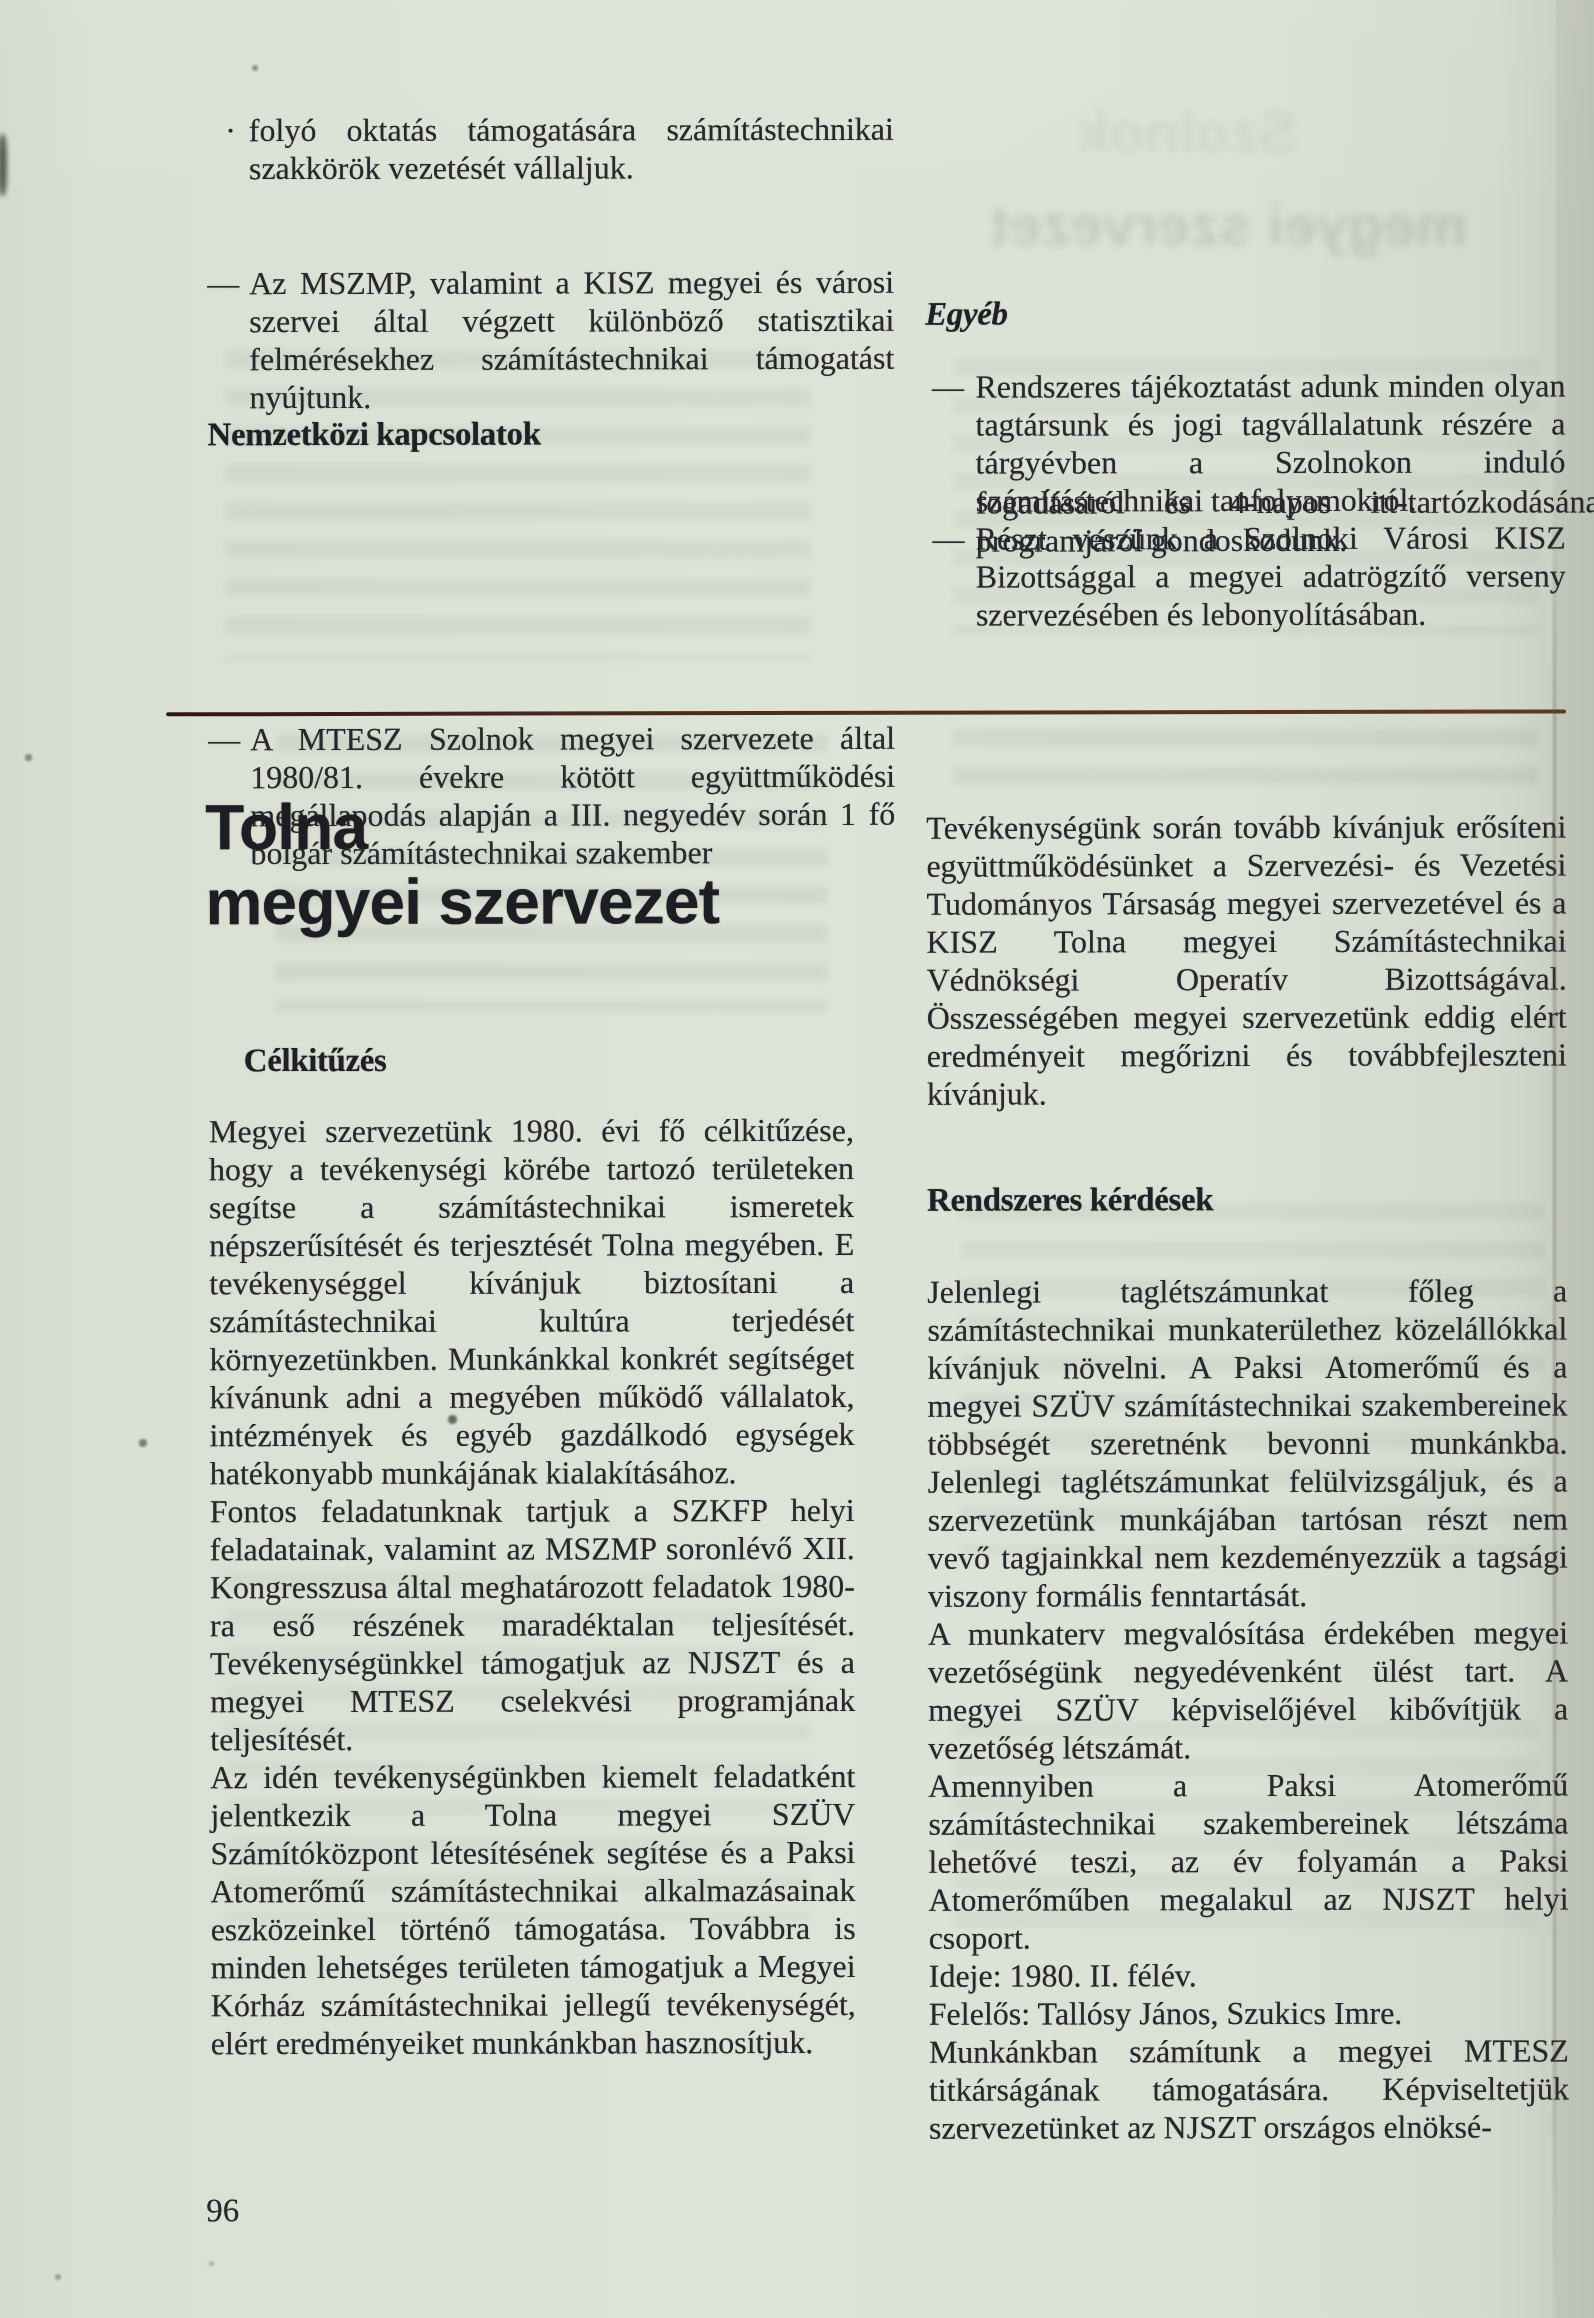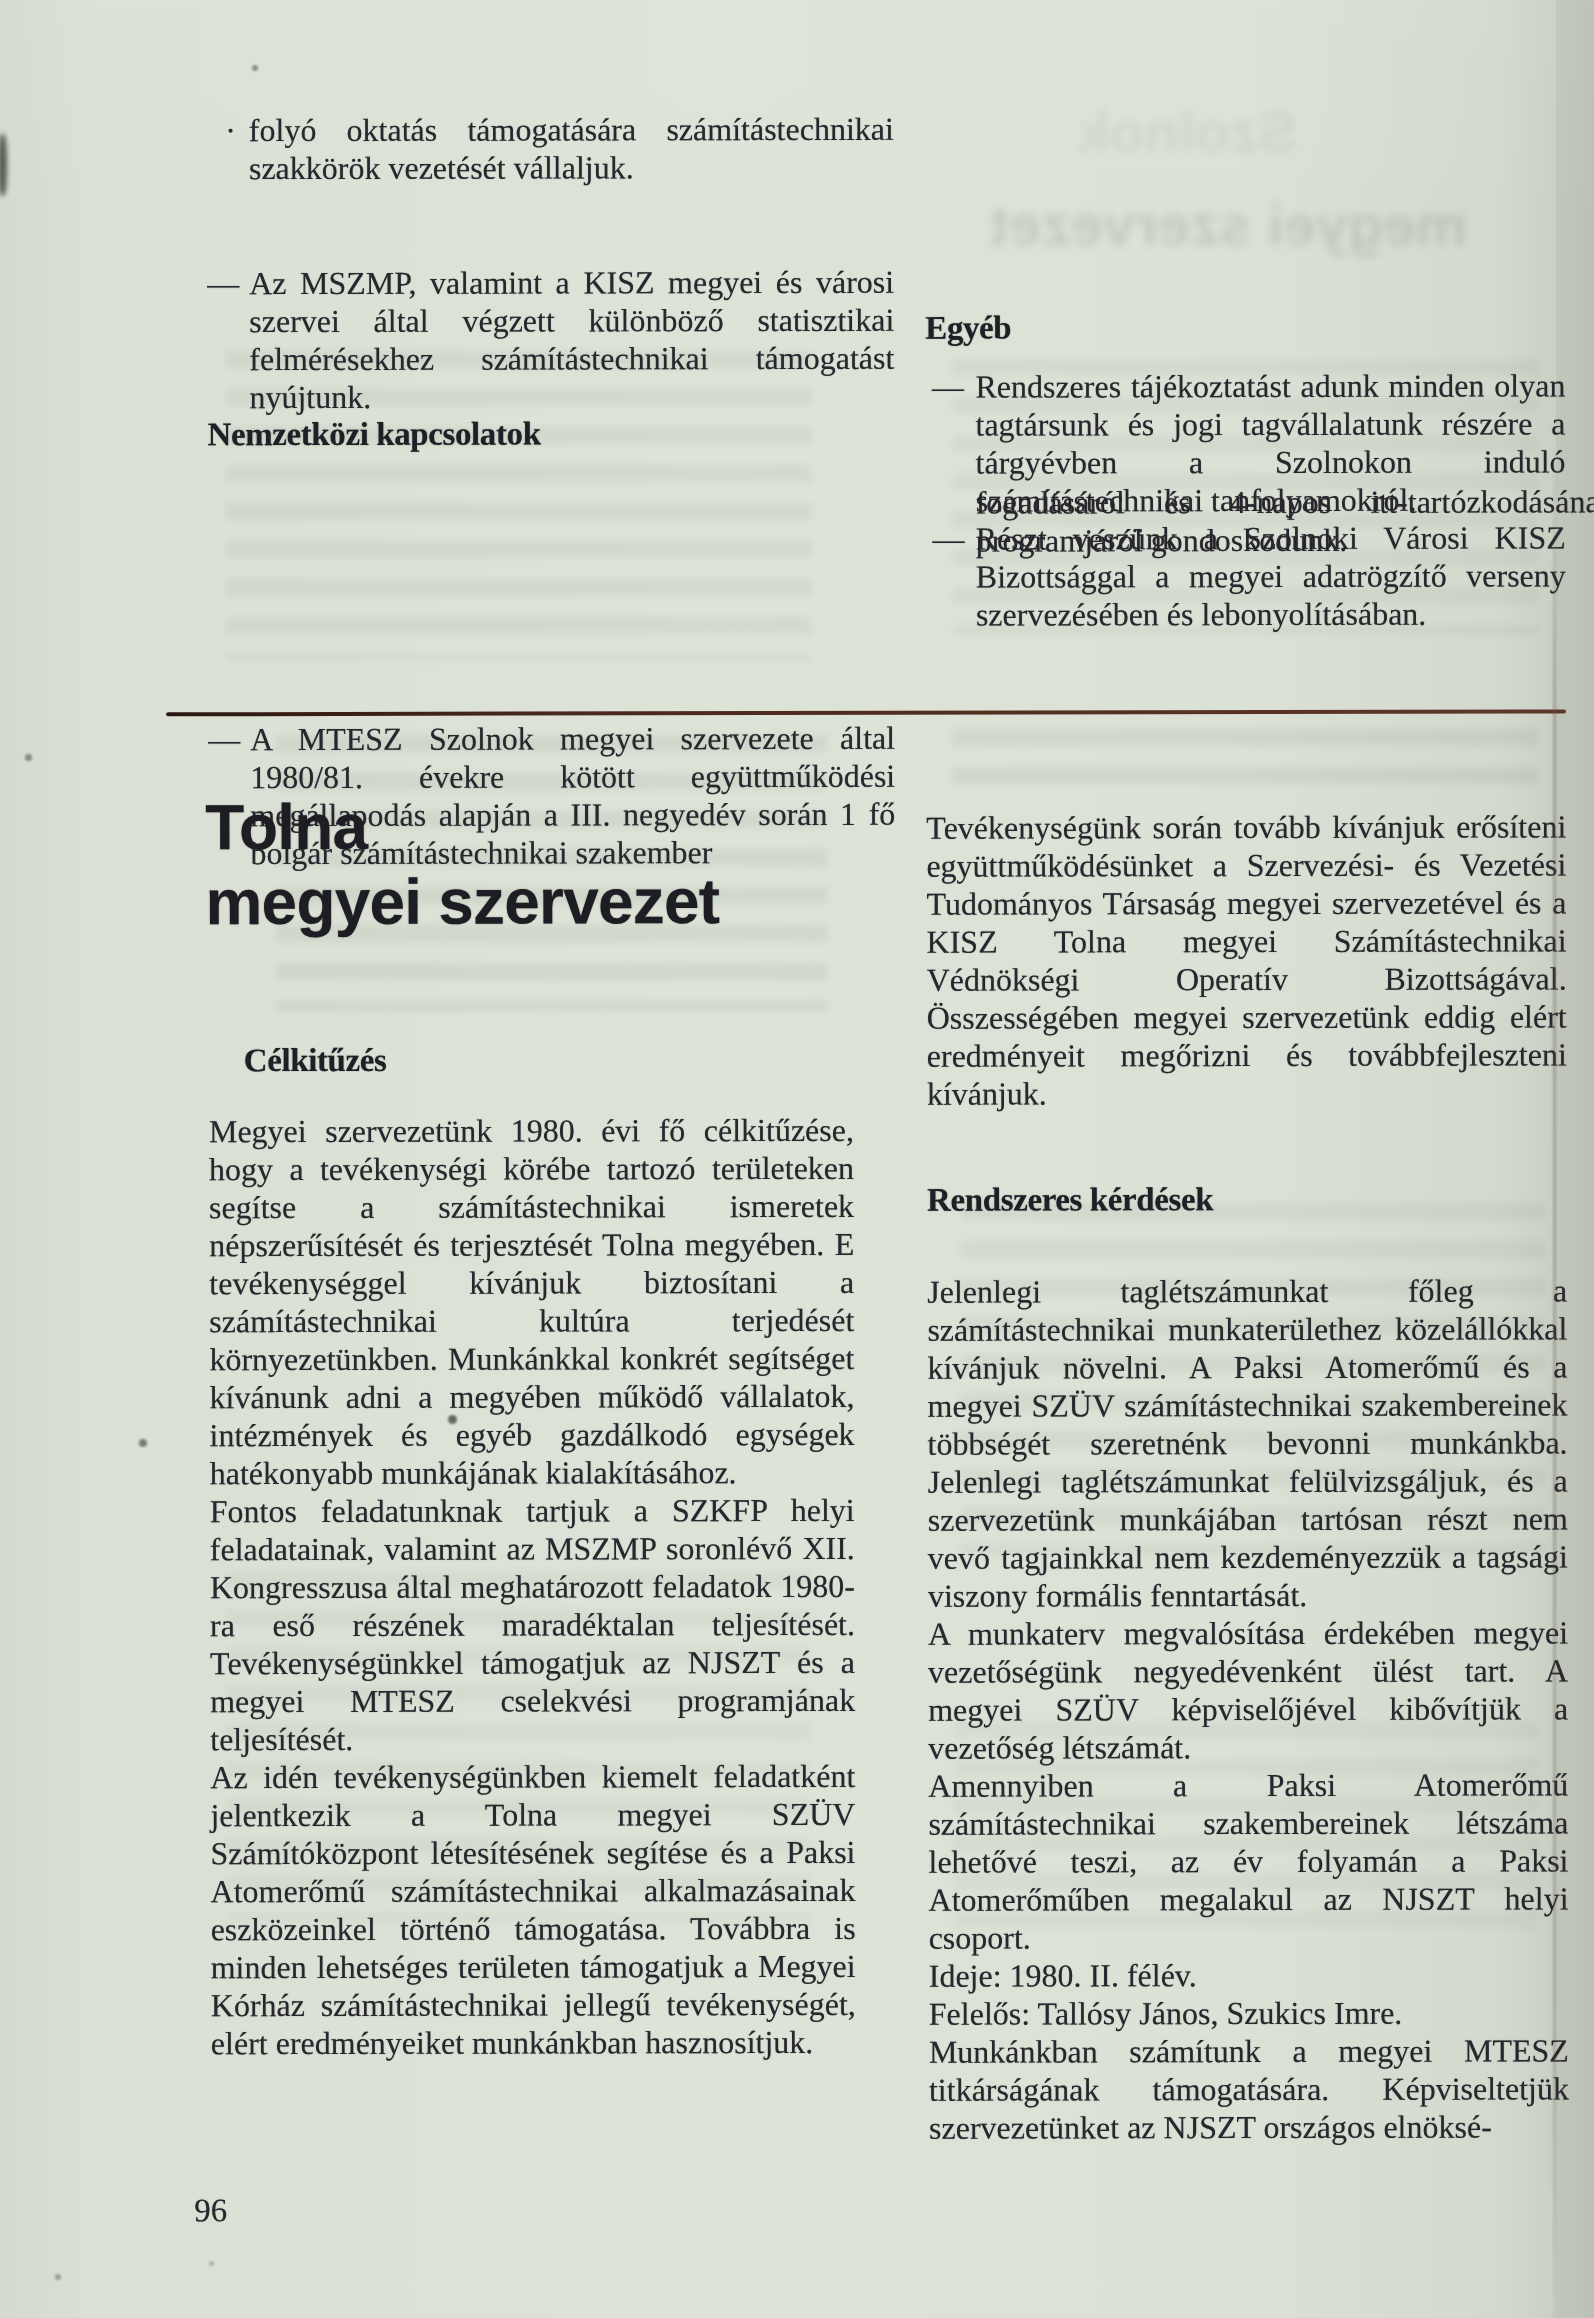--- a/index.html
+++ b/index.html
@@ -101,27 +101,27 @@
     </div>
 
     <div class="block h2" style="left:209px;top:1039px;margin-left:35px;">Célkitűzés</div>
 
     <div class="block body-text" style="left:209px;top:1111px;width:645px;">
       <p>Megyei szervezetünk 1980. évi fő célkitűzése, hogy a tevékenységi körébe tartozó területeken segítse a számítástechnikai ismeretek népszerűsítését és terjesztését Tolna megyében. E tevékenységgel kívánjuk biztosítani a számítástechnikai kultúra terjedését környezetünkben. Munkánkkal konkrét segítséget kívánunk adni a megyében működő vállalatok, intézmények és egyéb gazdálkodó egységek hatékonyabb munkájának kialakításához.</p>
       <p>Fontos feladatunknak tartjuk a SZKFP helyi feladatainak, valamint az MSZMP soronlévő XII. Kongresszusa által meghatározott feladatok 1980-ra eső részének maradéktalan teljesítését. Tevékenységünkkel támogatjuk az NJSZT és a megyei MTESZ cselekvési programjának teljesítését.</p>
       <p>Az idén tevékenységünkben kiemelt feladatként jelentkezik a Tolna megyei SZÜV Számítóközpont létesítésének segítése és a Paksi Atomerőmű számítástechnikai alkalmazásainak eszközeinkel történő támogatása. Továbbra is minden lehetséges területen támogatjuk a Megyei Kórház számítástechnikai jellegű tevékenységét, elért eredményeiket munkánkban hasznosítjuk.</p>
     </div>
 
-    <div class="block page-num" style="left:192px;top:2191px;">96</div>
+    <div class="block page-num" style="left:204px;top:2191px;">96</div>
 
     <div class="block body-text li li-right" style="left:927px;top:104px;width:640px;">
       <span>fogadásáról és 4-napos itt-tartózkodásának programjáról gondoskodunk.</span>
     </div>
 
-    <div class="block h2" style="left:927px;top:308px;">Egyéb</div>
+    <div class="block h2" style="left:927px;top:294px;font-style:italic;">Egyéb</div>
 
     <div class="block" style="left:927px;top:368px;width:640px;">
       <div class="body-text li li-right">
         <span class="marker" style="left:6.7px;">—</span>
         <span>Rendszeres tájékoztatást adunk minden olyan tagtársunk és jogi tagvállalatunk részére a tárgyévben a Szolnokon induló számítástechnikai tanfolyamokról.</span>
       </div>
       <div class="body-text li li-right">
         <span class="marker" style="left:6.7px;">—</span>
         <span>Részt veszünk a Szolnoki Városi KISZ Bizottsággal a megyei adatrögzítő verseny szervezésében és lebonyolításában.</span>
       </div>

